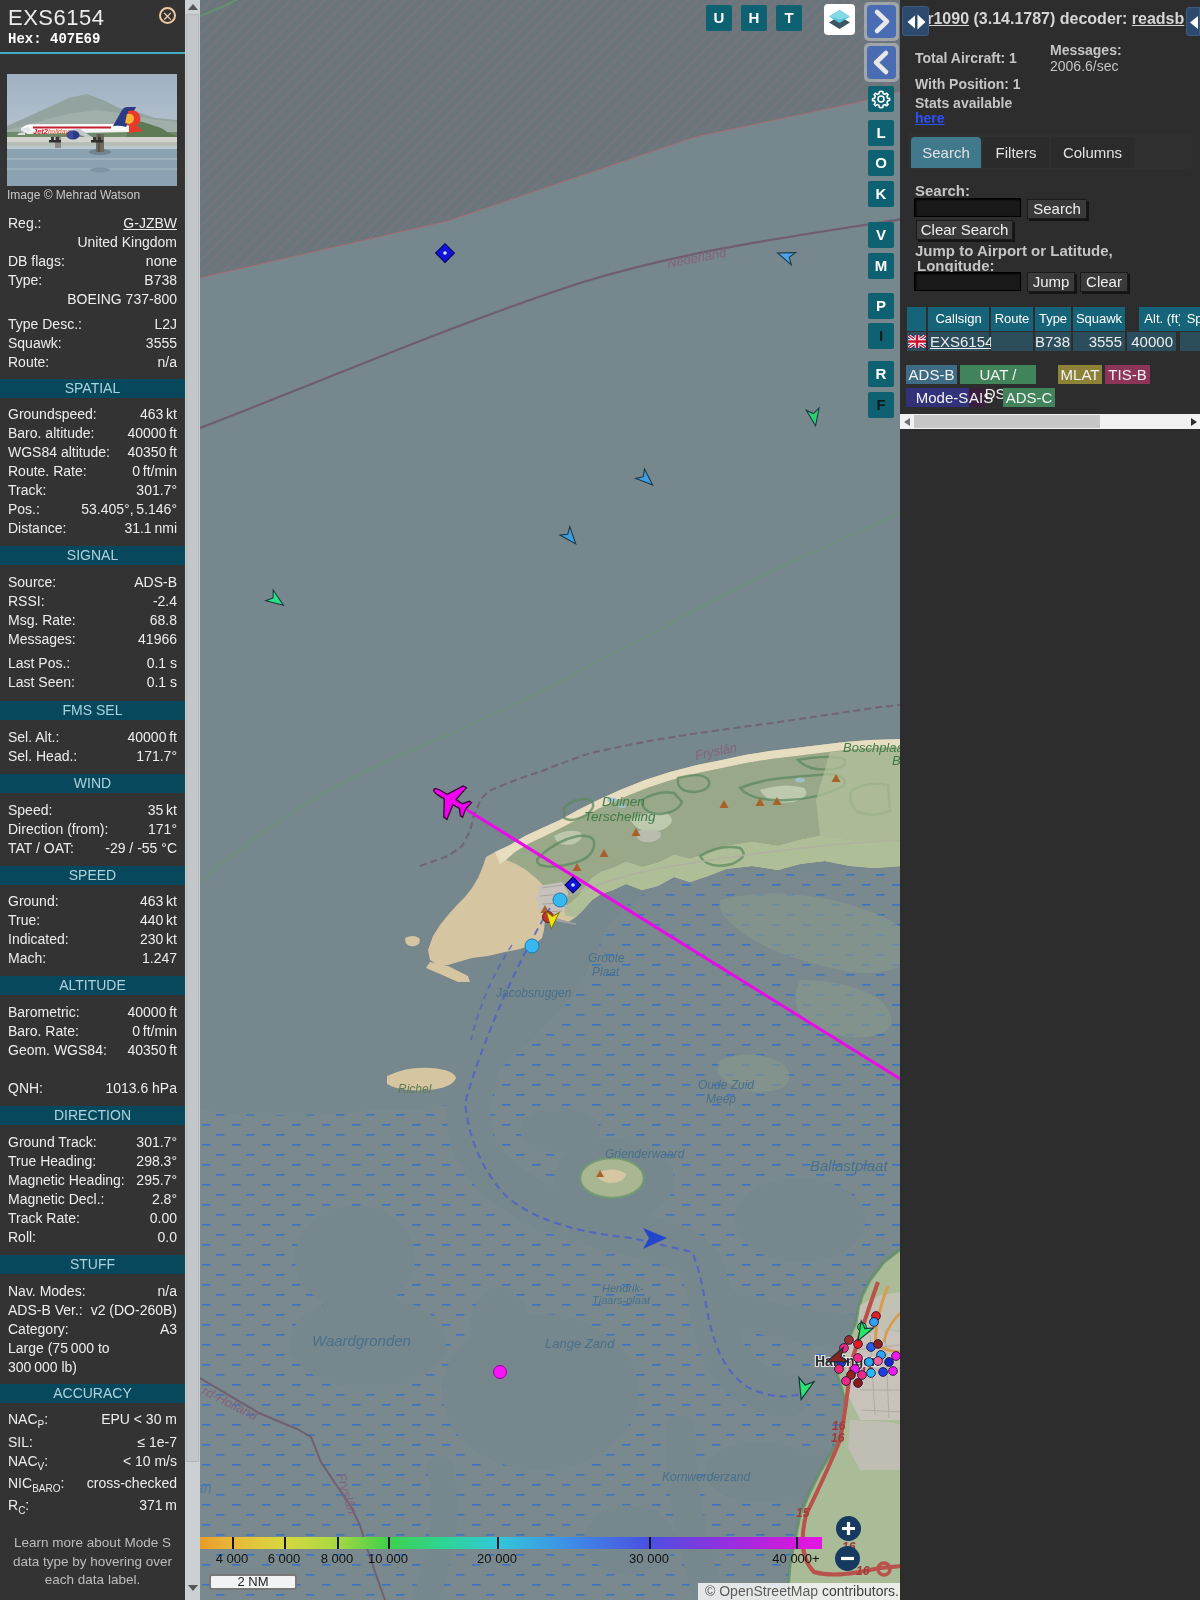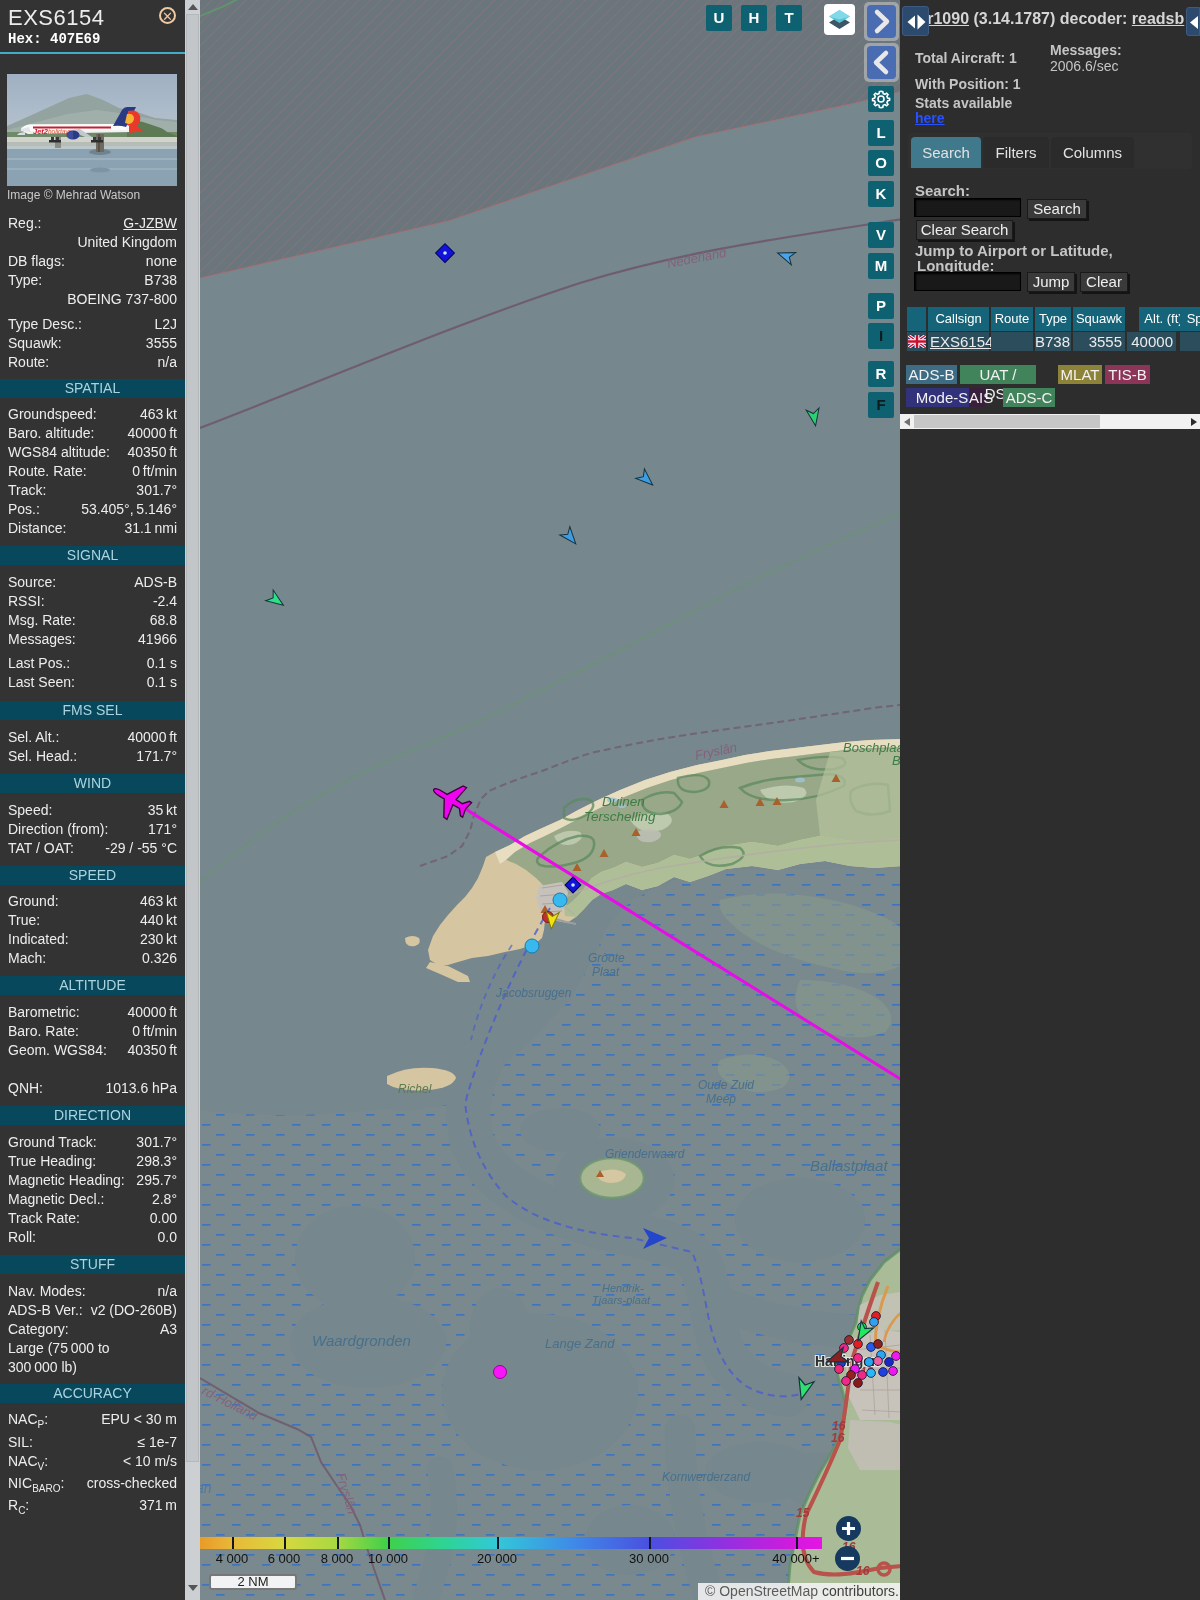--- a/index.html
+++ b/index.html
@@ -220,21 +220,21 @@
 <div class="inforow" style="top:912px">
         <span class="lb">True:</span>
         <span class="vl">440 kt</span>
       </div>
 <div class="inforow" style="top:931px">
         <span class="lb">Indicated:</span>
         <span class="vl">230 kt</span>
       </div>
 <div class="inforow" style="top:950px">
         <span class="lb">Mach:</span>
-        <span class="vl">0.326</span>
+        <span class="vl">1.247</span>
       </div>
 <div class="sechead" style="top:976px">ALTITUDE</div>
 <div class="inforow" style="top:1004px">
         <span class="lb">Barometric:</span>
         <span class="vl">40000 ft</span>
       </div>
 <div class="inforow" style="top:1023px">
         <span class="lb">Baro. Rate:</span>
         <span class="vl">0 ft/min</span>
       </div>
@@ -311,20 +311,21 @@
       </div>
 <div class="inforow" style="top:1475px">
         <span class="lb">NIC<sub>BARO</sub>:</span>
         <span class="vl">cross-checked</span>
       </div>
 <div class="inforow" style="top:1497px">
         <span class="lb">R<sub>C</sub>:</span>
         <span class="vl">371 m</span>
       </div>
     </div>
+  <div id="learn">Learn more about Mode S<br>data type by hovering over<br>each data label.</div>
 </div>
 <div id="sbscroll">
   <div id="sbthumb"></div>
   <div class="sarrow" style="top:4px;border-bottom:6px solid #555;"></div>
   <div class="sarrow" style="top:1585px;border-top:6px solid #555;"></div>
 </div>
 
 <div id="map">
   <svg id="mapsvg" width="702" height="1600" viewBox="0 0 702 1600" xmlns="http://www.w3.org/2000/svg">
       <defs>

